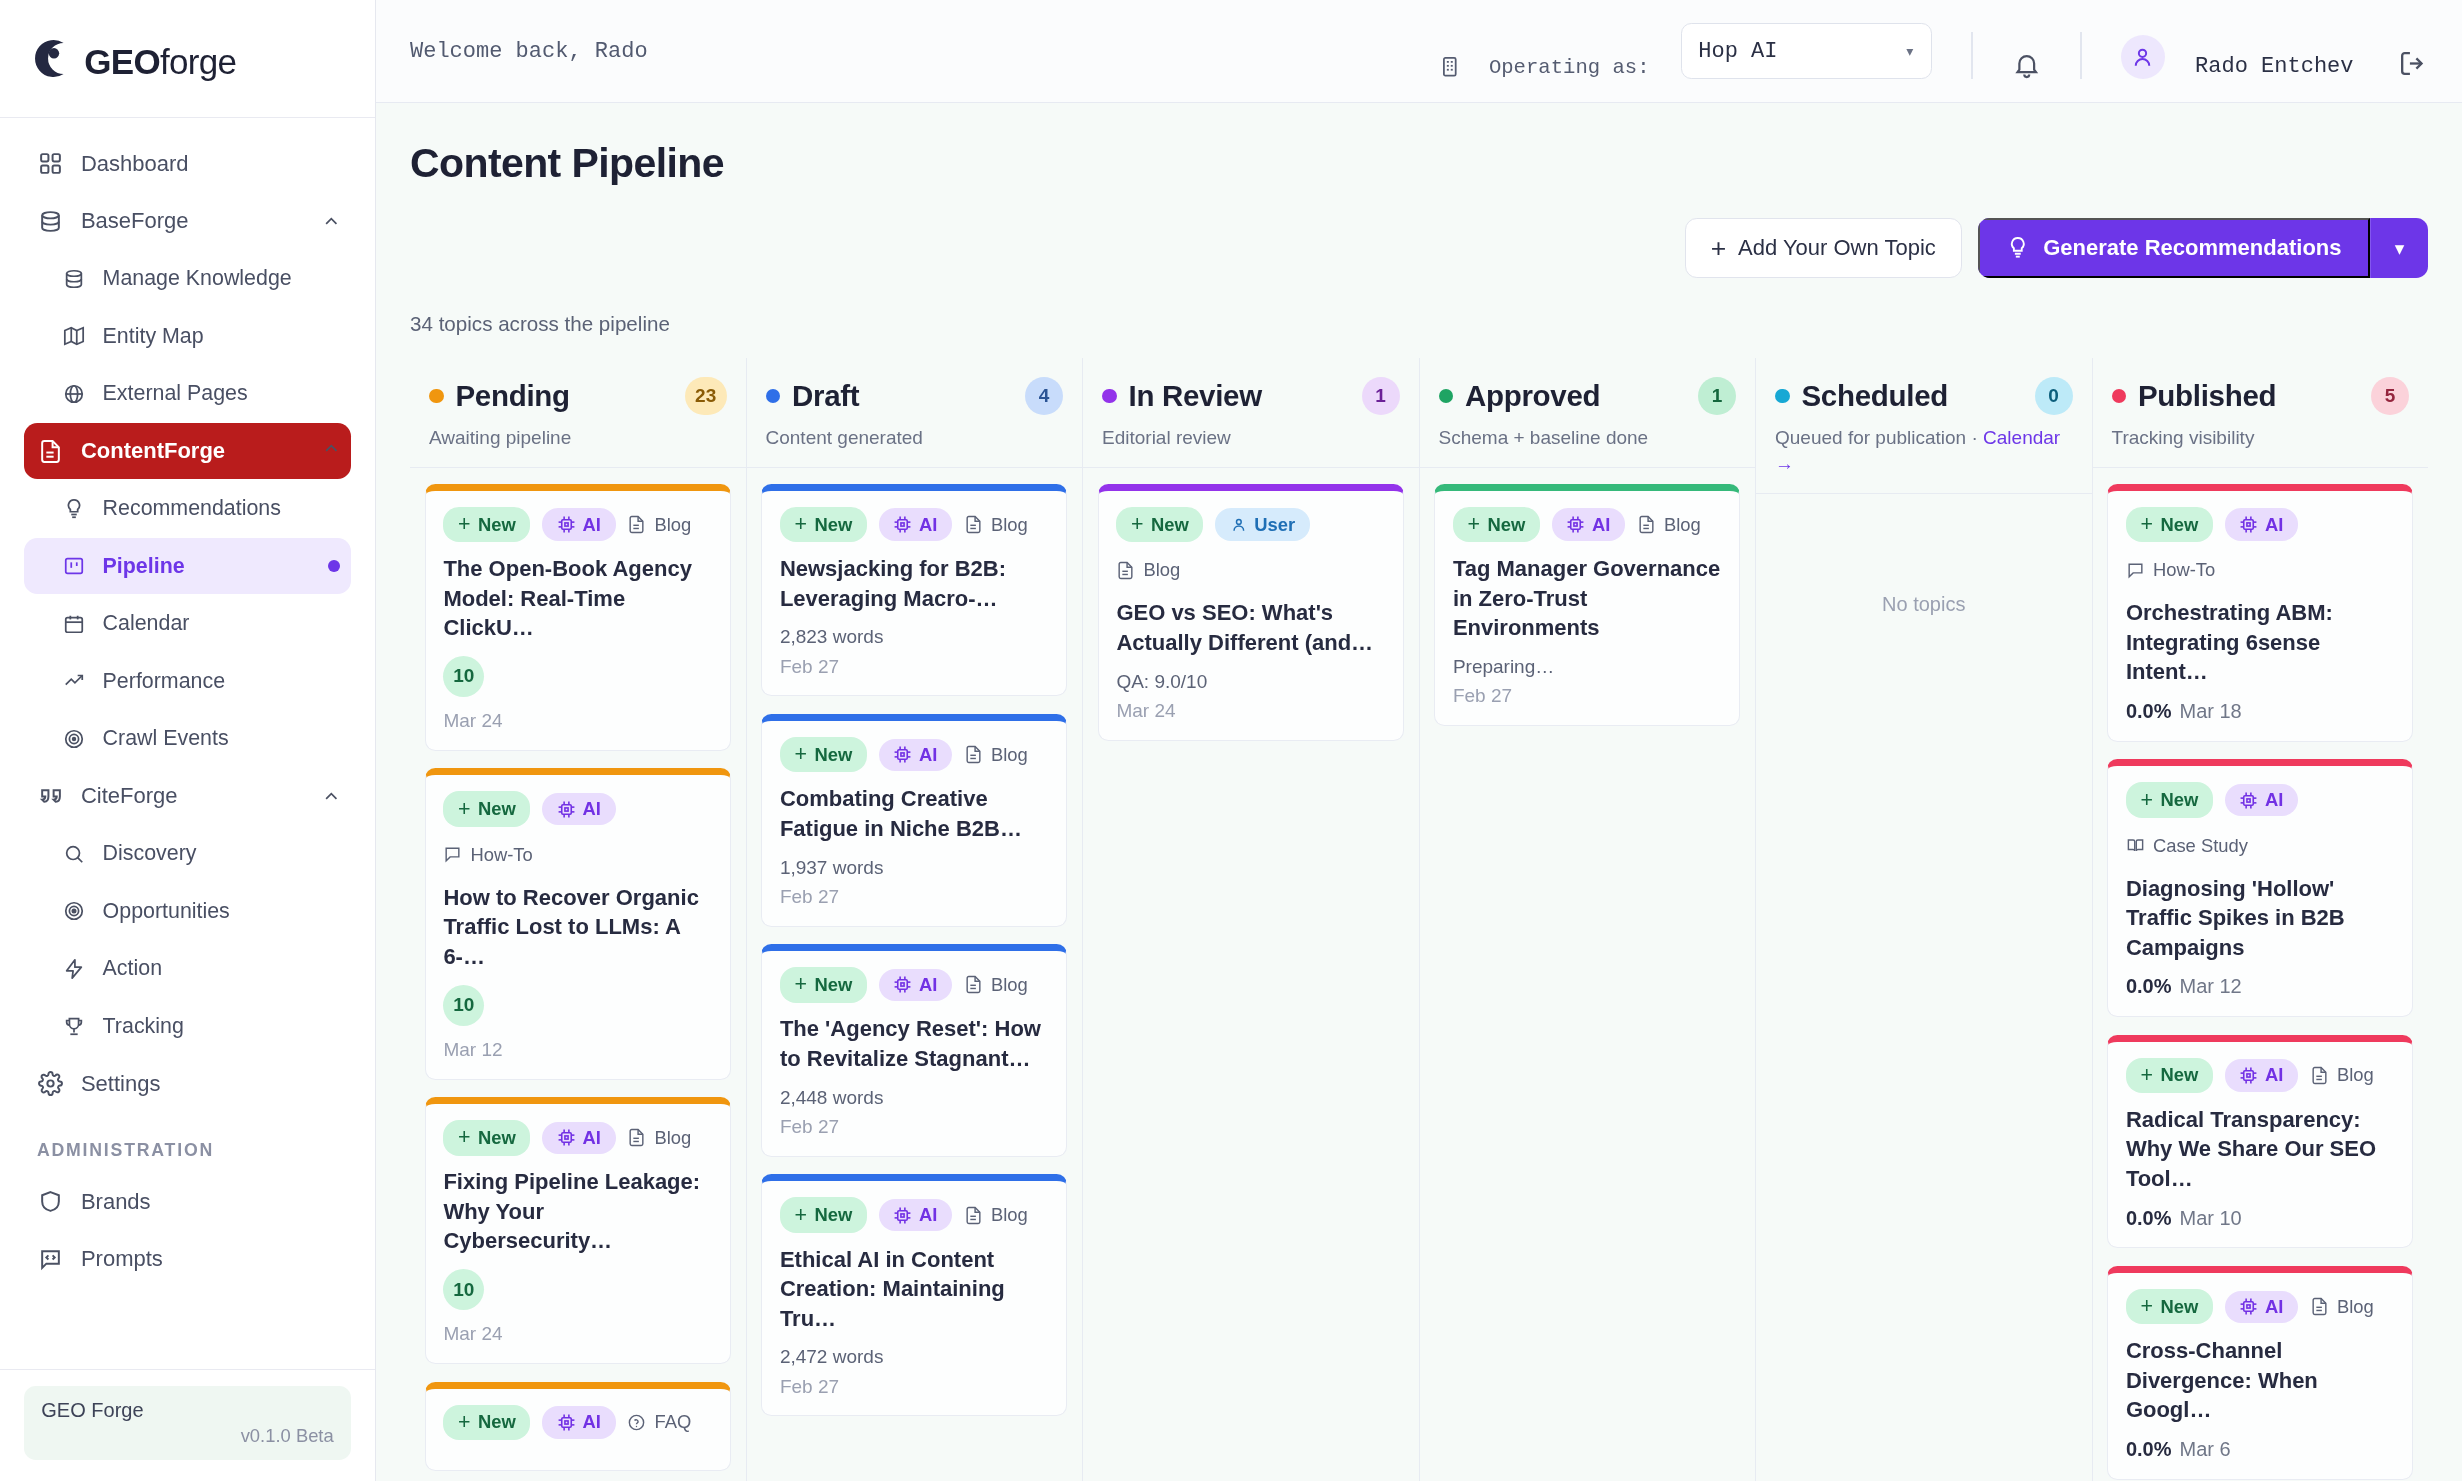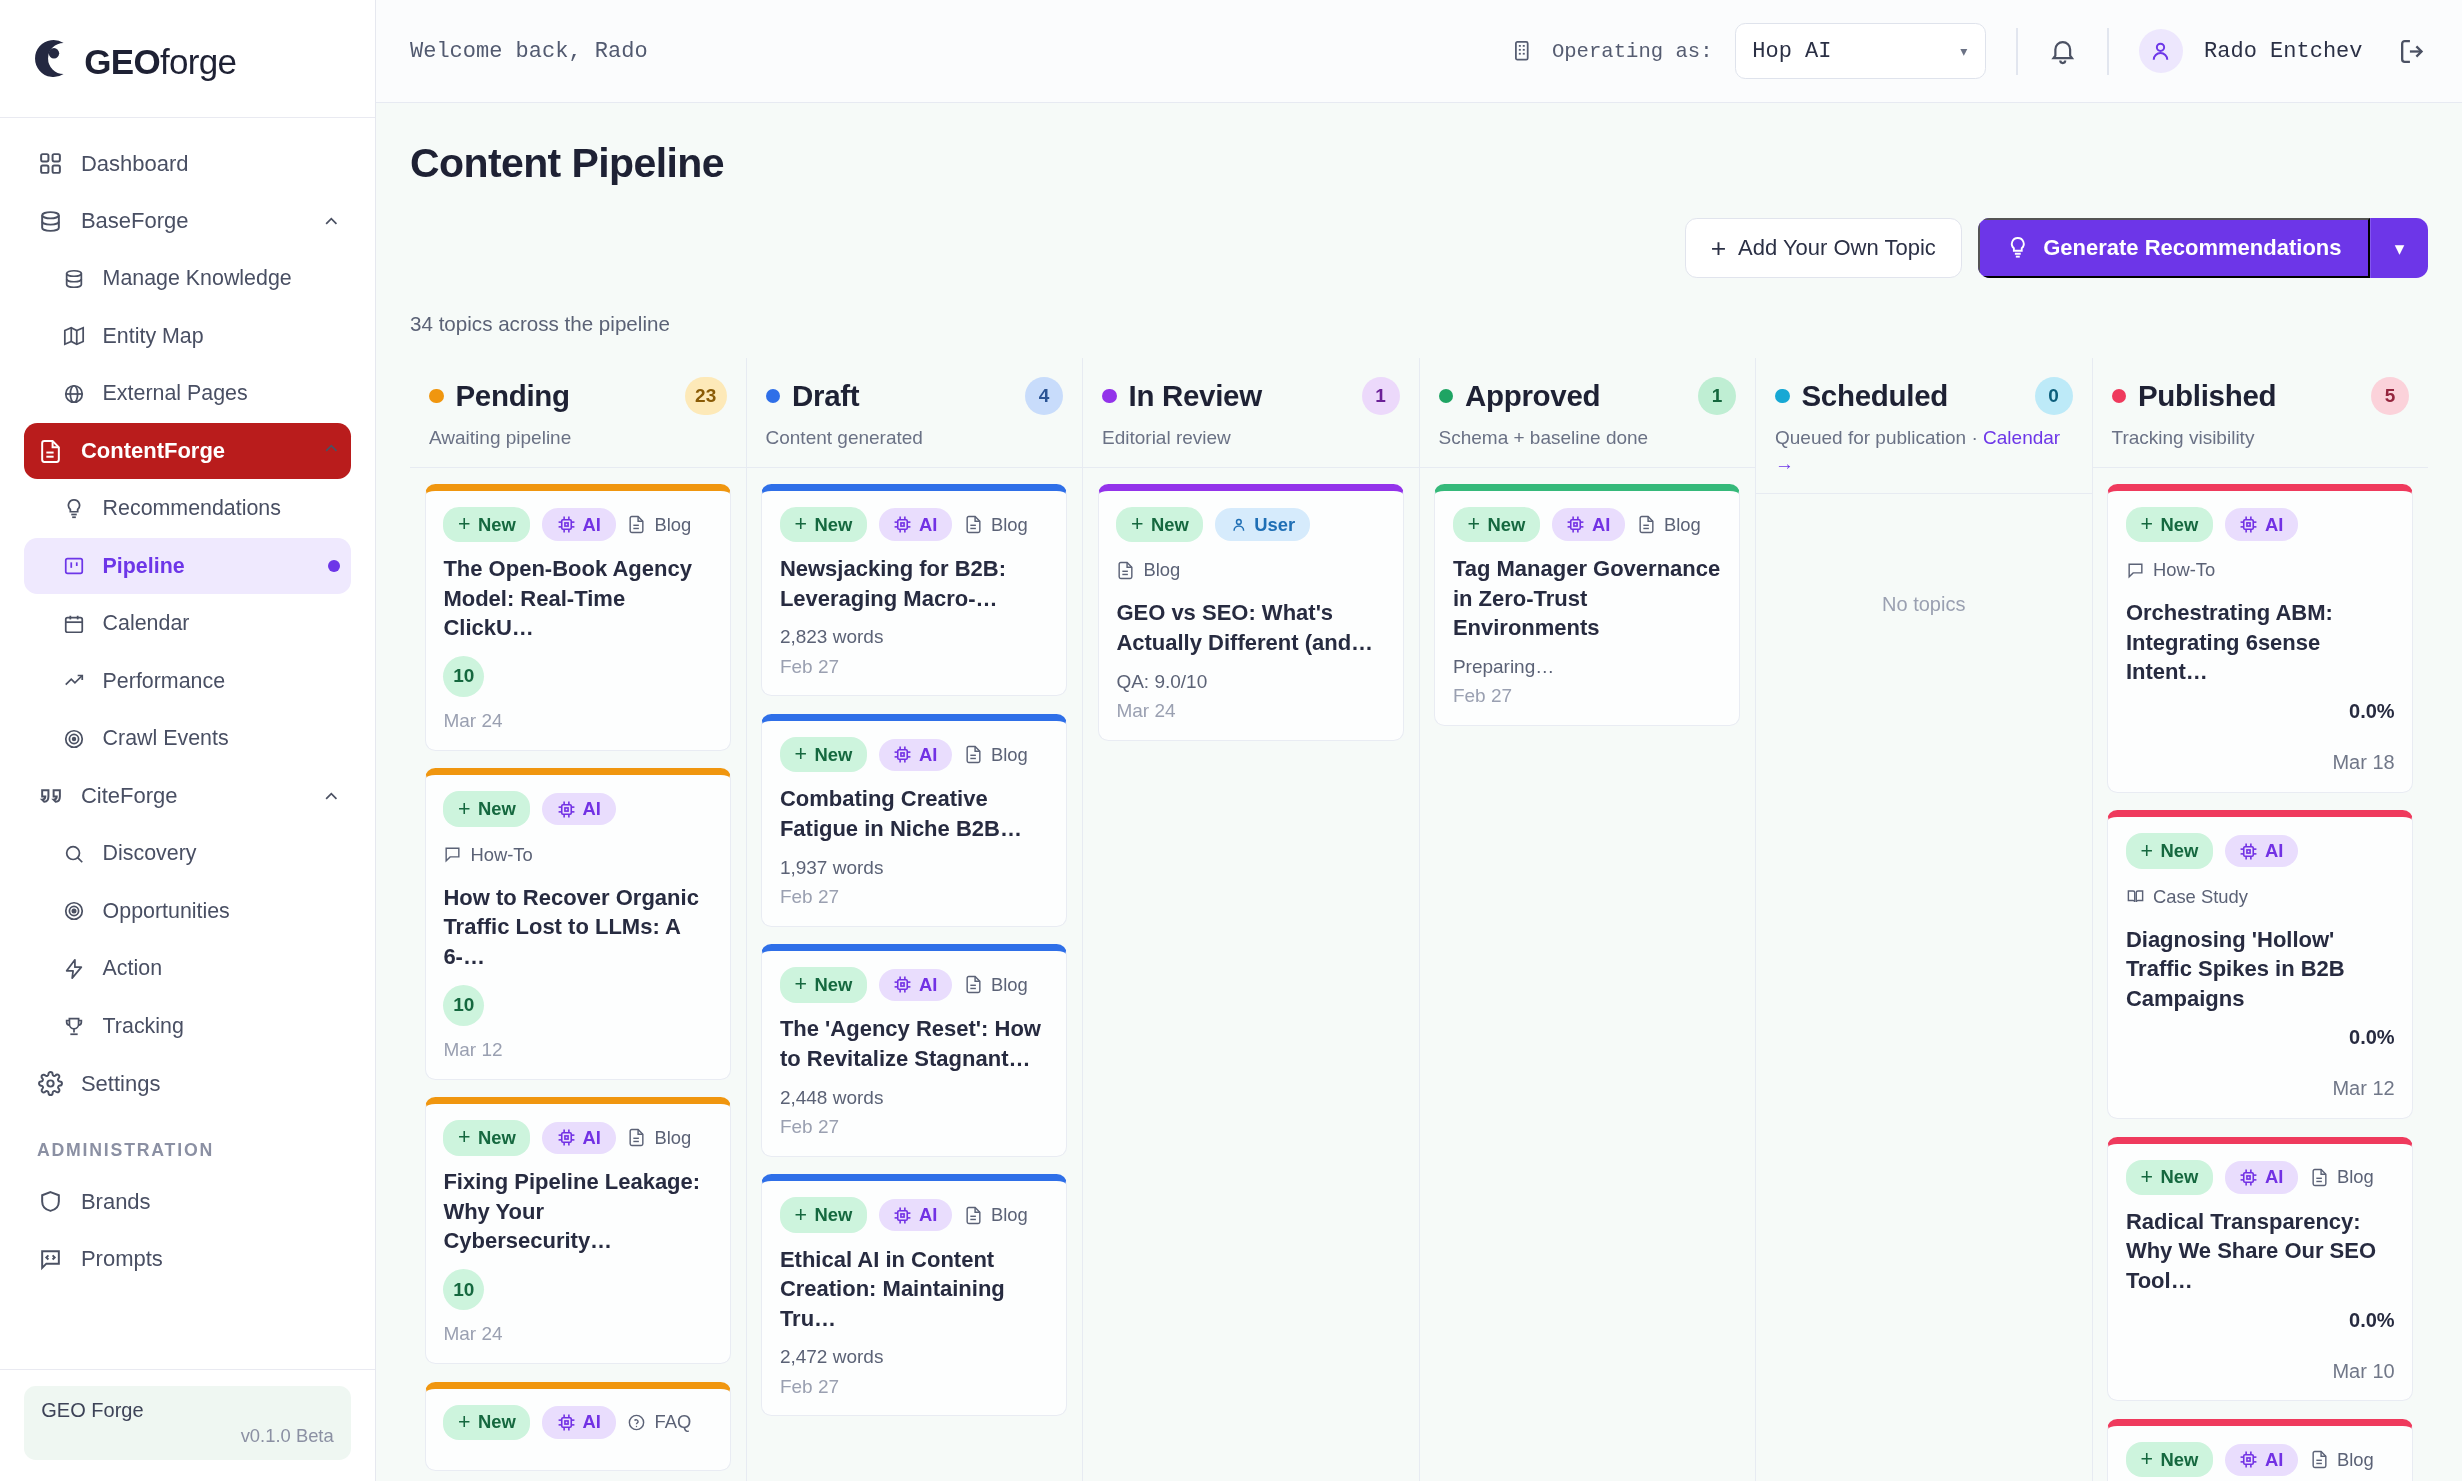--- a/index.html
+++ b/index.html
@@ -64,21 +64,21 @@
   .ver-num { font-size: 18.4px; color: #8b90a3; margin-top: 2.9px; text-align: right; }
 
   
   .main { flex: 1 1 auto; height: 1482px; display: flex; flex-direction: column; background: #f6faf8; overflow: hidden; }
   .topbar {
     height: 103px; flex: 0 0 103px;
     background: #fbfcfd; border-bottom: 1.5px solid #e7eaf2;
     display: flex; align-items: center; padding: 0 34px; font-family: Liberation Mono, monospace;
   }
   .welcome { font-size: 22px; color: #525a70; }
-  .topbar-right { margin-left: auto; display: flex; align-items: center; gap: 8px; }
+  .topbar-right { margin-left: auto; display: flex; align-items: flex-end; gap: 17px; }
   .op-label { font-size: 20.6px; color: #555c71; margin-right: 14.7px; }
   .bldg-ico { width: 23.6px; height: 23.6px; margin-right: 10.3px; }
   .op-select {
     width: 251px; height: 56px; border: 1.5px solid #dfe3ec; border-radius: 10.3px;
     background: #fff; display: flex; align-items: center; padding: 0 16px;
     font-size: 22px; color: #2b3045;
   }
   .op-select .arrow { margin-left: auto; font-size: 17.7px; color: #6b7285; }
   .divider-v { width: 1.5px; height: 47px; background: #e2e6ef; margin: 0 22px; }
   .bell { width: 29.5px; height: 29.5px; }
@@ -156,21 +156,21 @@
     font-size: 22px; font-weight: 600; color: #272b40; line-height: 1.34;
     margin-bottom: 13.3px;
   }
   .score-pill {
     width: 41px; height: 41px; border-radius: 50%; background: #cdf4dd;
     color: #15683f; font-size: 19px; font-weight: 700;
     display: flex; align-items: center; justify-content: center; margin-bottom: 13.3px;
   }
   .meta { font-size: 19px; color: #5b6276; }
   .meta-date { font-size: 19px; color: #9aa0b1; margin-top: 7.4px; }
-  .meta-row { display: flex; align-items: flex-end; gap: 28px; flex-direction: column; }
+  .meta-row { display: flex; align-items: flex-start; gap: 8px; }
   .meta-row .pct { font-size: 20px; color: #272b40; font-weight: 600; }
   .meta-row .dt { font-size: 20px; color: #707788; }
 </style>
 </head>
 <body>
 
 <aside class="sidebar">
   <div class="brand">
     <span class="brand-mark">
       <svg viewBox="0 0 58 58" width="43" height="43">

